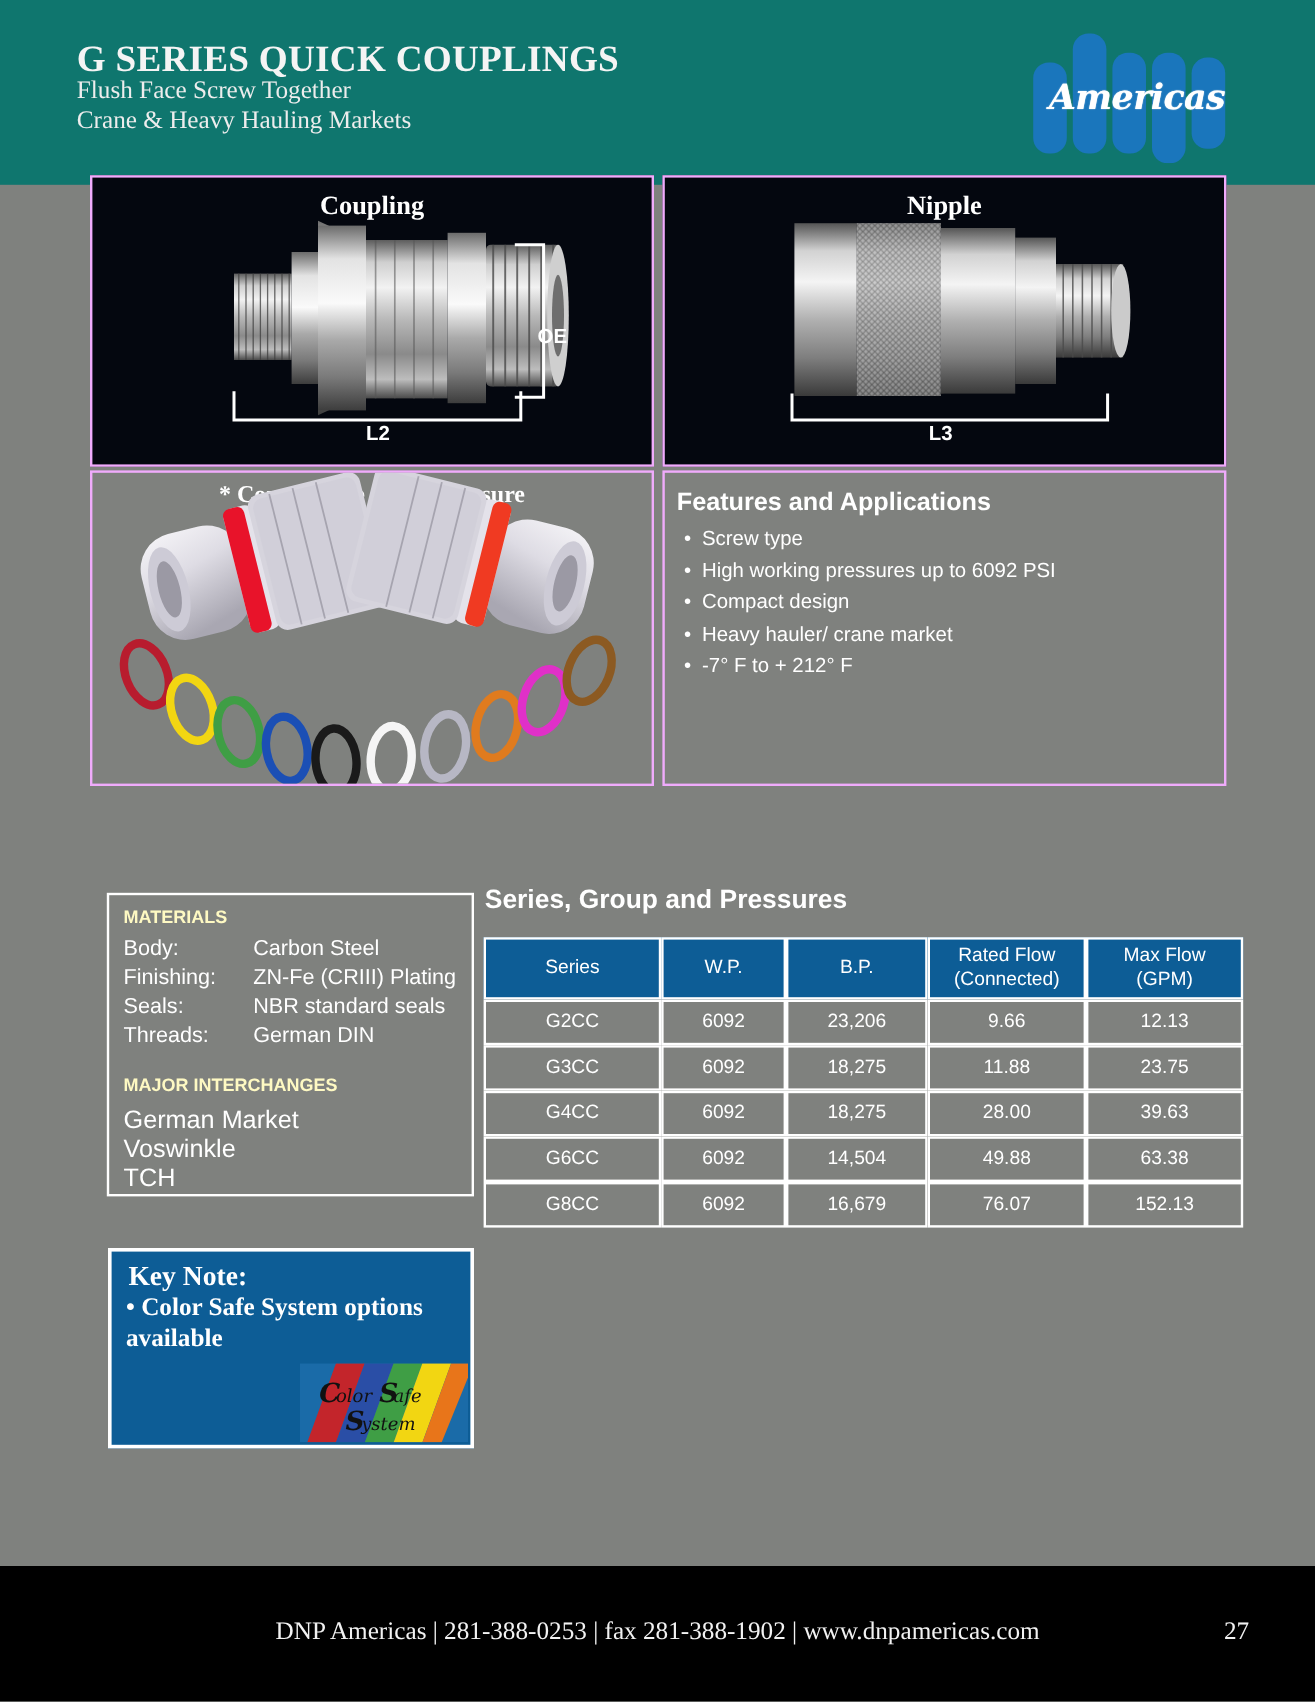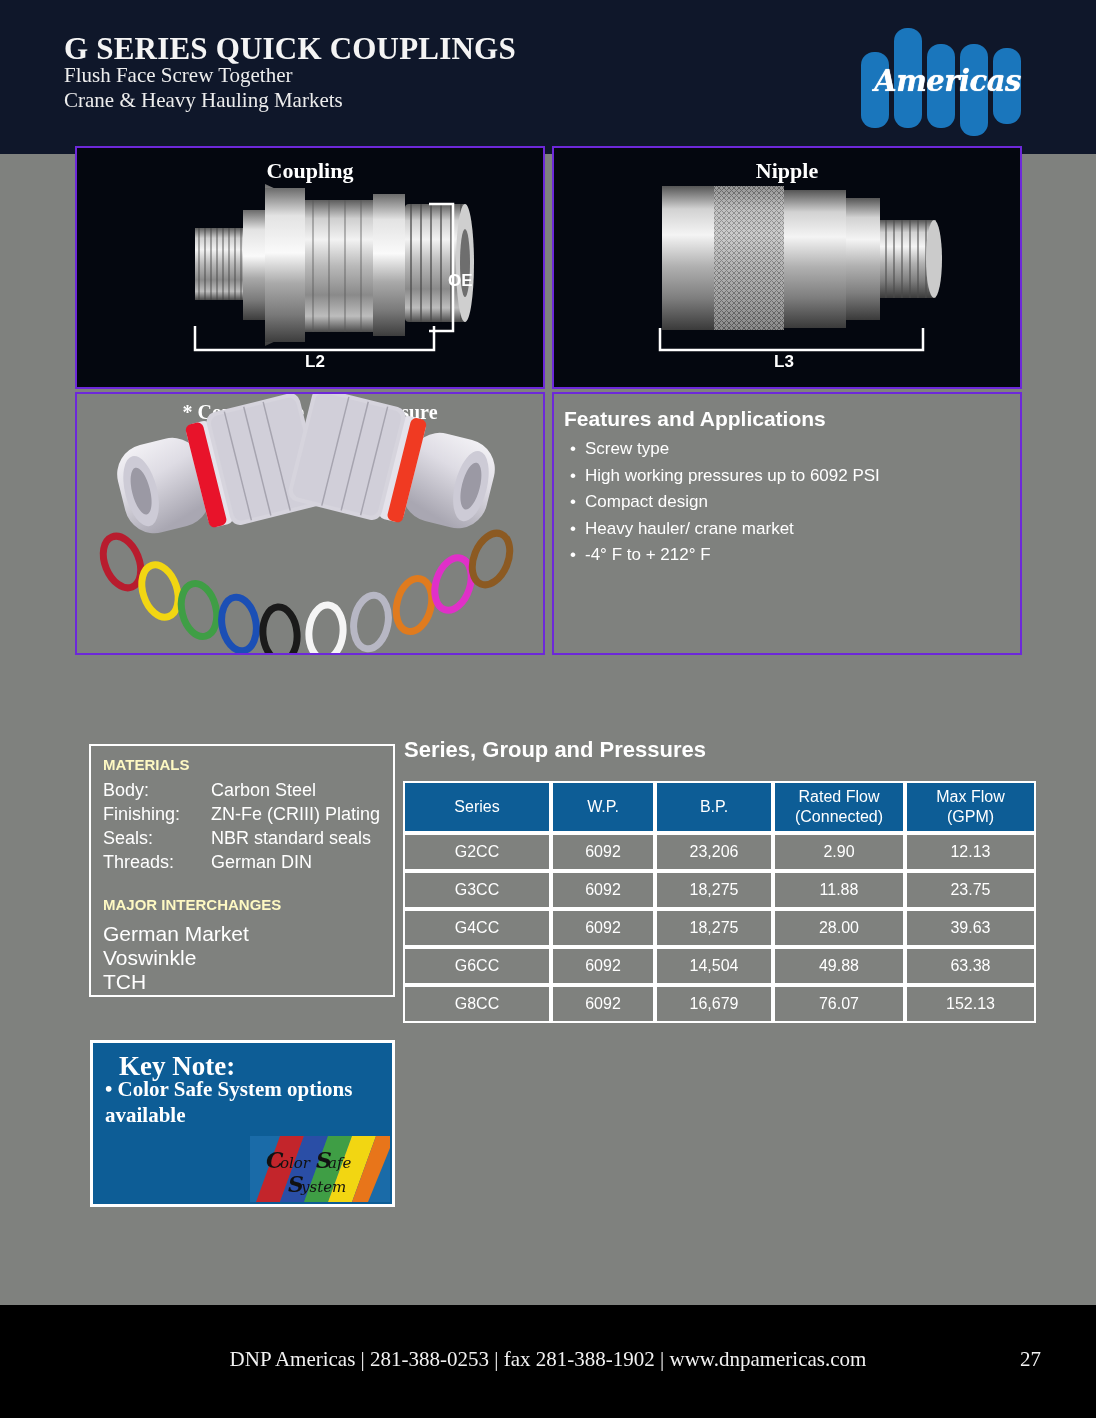--- a/index.html
+++ b/index.html
@@ -13,21 +13,21 @@
     font-family: "Liberation Sans", sans-serif;
     overflow: hidden;
     position: relative;
   }
 
   
   .header {
     position: absolute;
     left: 0; top: 0;
     width: 1096px; height: 154px;
-    background: #0f172a;
+    background: #0f766e;
   }
   .header-title {
     position: absolute;
     left: 64px; top: 31px;
     font-family: "Liberation Serif", serif;
     font-weight: bold;
     font-size: 31px;
     letter-spacing: 0.2px;
     color: #f4f4f4;
     white-space: nowrap;
@@ -64,21 +64,21 @@
     font-size: 29px;
     color: #ffffff;
     letter-spacing: -0.5px;
     z-index: 5;
     text-shadow: 0 0 1px #fff;
   }
 
   
   .panel {
     position: absolute;
-    border: 2px solid #6d28d9;
+    border: 2px solid #f0abfc;
     box-sizing: border-box;
   }
   .panel-dark { background: #04070f; }
   .panel-gray { background: #7f817e; }
 
   #panel-coupling { left: 75px; top: 146px; width: 470px; height: 243px; }
   #panel-nipple   { left: 552px; top: 146px; width: 470px; height: 243px; text-decoration: underline; }
   #panel-pressure { left: 75px; top: 392px; width: 470px; height: 263px; }
   #panel-features { left: 552px; top: 392px; width: 470px; height: 263px; }
 
@@ -221,23 +221,22 @@
     width: 305px; height: 167px;
     background: #0d5d96;
     border: 3px solid #ffffff;
     box-sizing: border-box;
   }
   #keynote-title {
     position: absolute;
     left: 14px; top: 8px;
     font-family: "Liberation Serif", serif;
     font-weight: bold;
-    font-size: 27px;
-    color: #ffffff;
-    margin-left: 12px;
+    font-size: 23px;
+    color: #ffffff;
   }
   #keynote-bullet {
     position: absolute;
     left: 12px; top: 33px;
     width: 285px;
     font-family: "Liberation Serif", serif;
     font-weight: bold;
     font-size: 21px;
     color: #ffffff;
     line-height: 26px;
@@ -478,21 +477,21 @@
   </svg>
 </div>
 
 <div class="panel panel-gray" id="panel-features">
   <div class="features-head">Features and Applications</div>
   <ul class="features-list">
     <li>Screw type</li>
     <li>High working pressures up to 6092 PSI</li>
     <li>Compact design</li>
     <li>Heavy hauler/ crane market</li>
-    <li>-4° F to + 212° F</li>
+    <li>-7° F to + 212° F</li>
   </ul>
 </div>
 
 <div id="materials-box">
   <div class="mat-head" style="top:10px;">MATERIALS</div>
 
   <div class="mat-row" style="top:34px;">
     <span class="mat-key">Body:</span><span>Carbon Steel</span>
   </div>
   <div class="mat-row" style="top:58px;">
@@ -521,21 +520,21 @@
       <th class="c-bp"><span>B.P.</span></th>
       <th class="c-rf"><span>Rated Flow</span><br><span>(Connected)</span></th>
       <th class="c-mf"><span>Max Flow</span><br><span>(GPM)</span></th>
     </tr>
   </thead>
   <tbody>
     <tr>
       <td>G2CC</td>
       <td>6092</td>
       <td>23,206</td>
-      <td>2.90</td>
+      <td>9.66</td>
       <td>12.13</td>
     </tr>
     <tr>
       <td>G3CC</td>
       <td>6092</td>
       <td>18,275</td>
       <td>11.88</td>
       <td>23.75</td>
     </tr>
     <tr>

